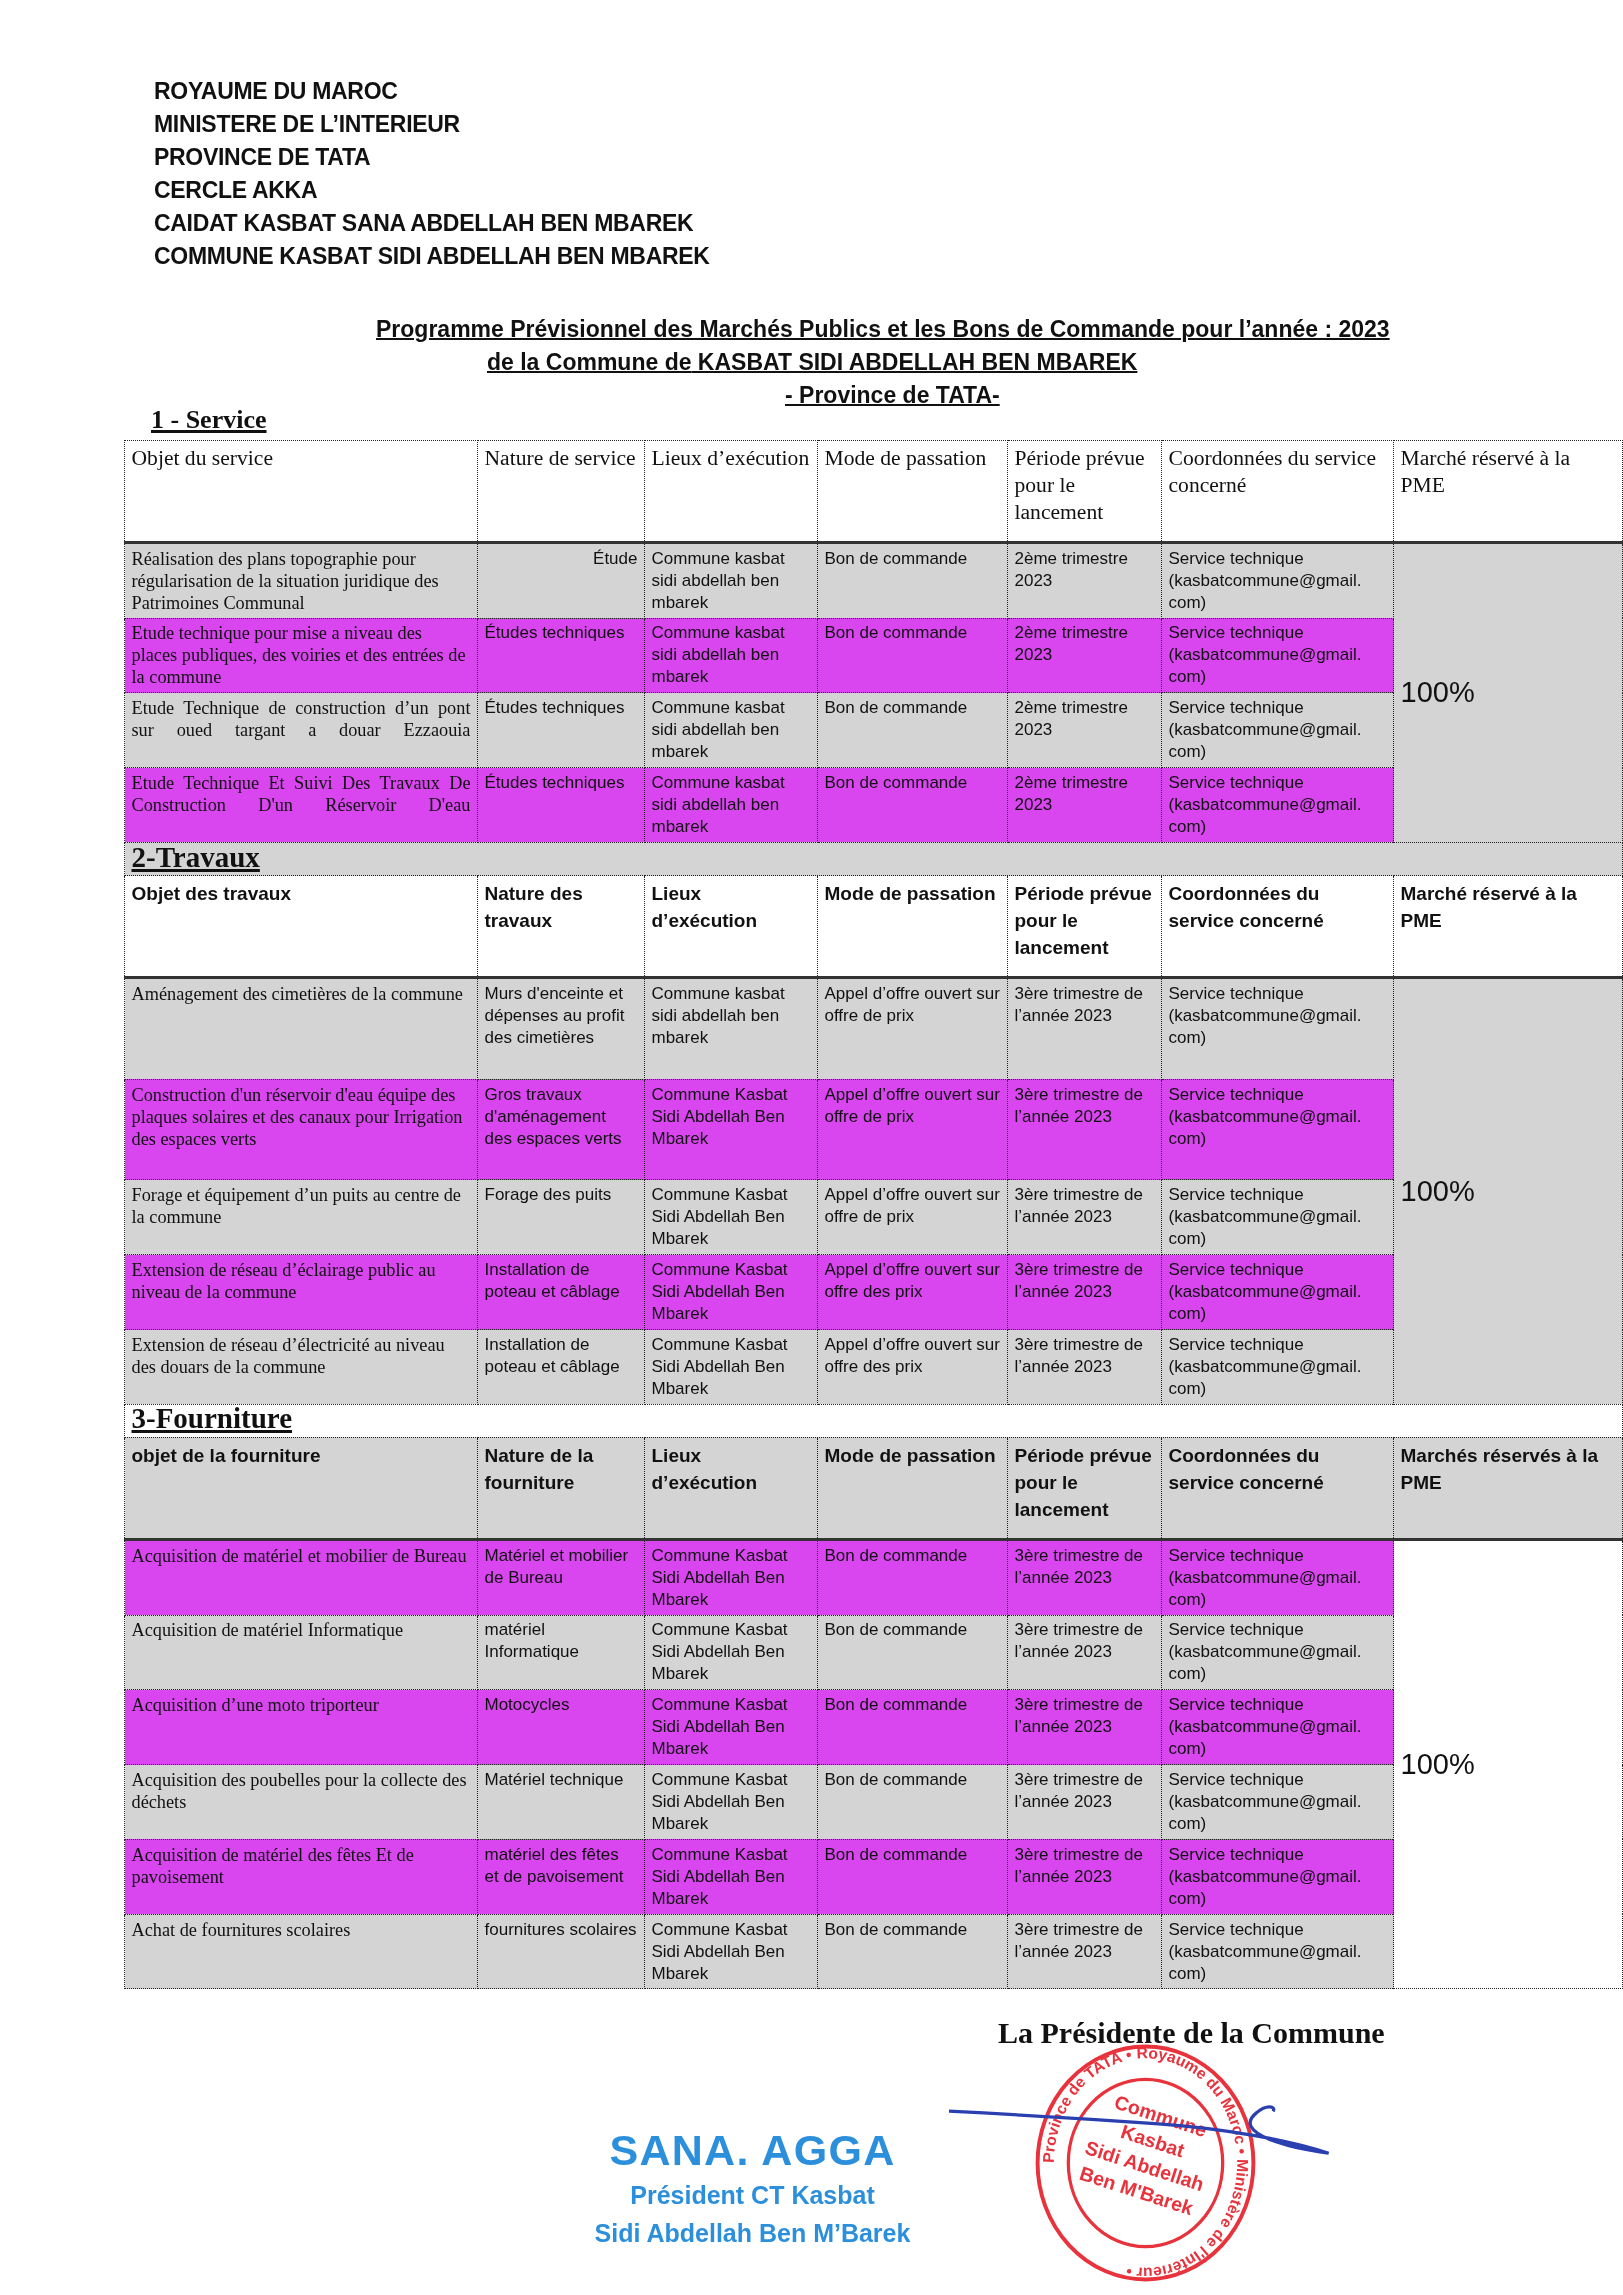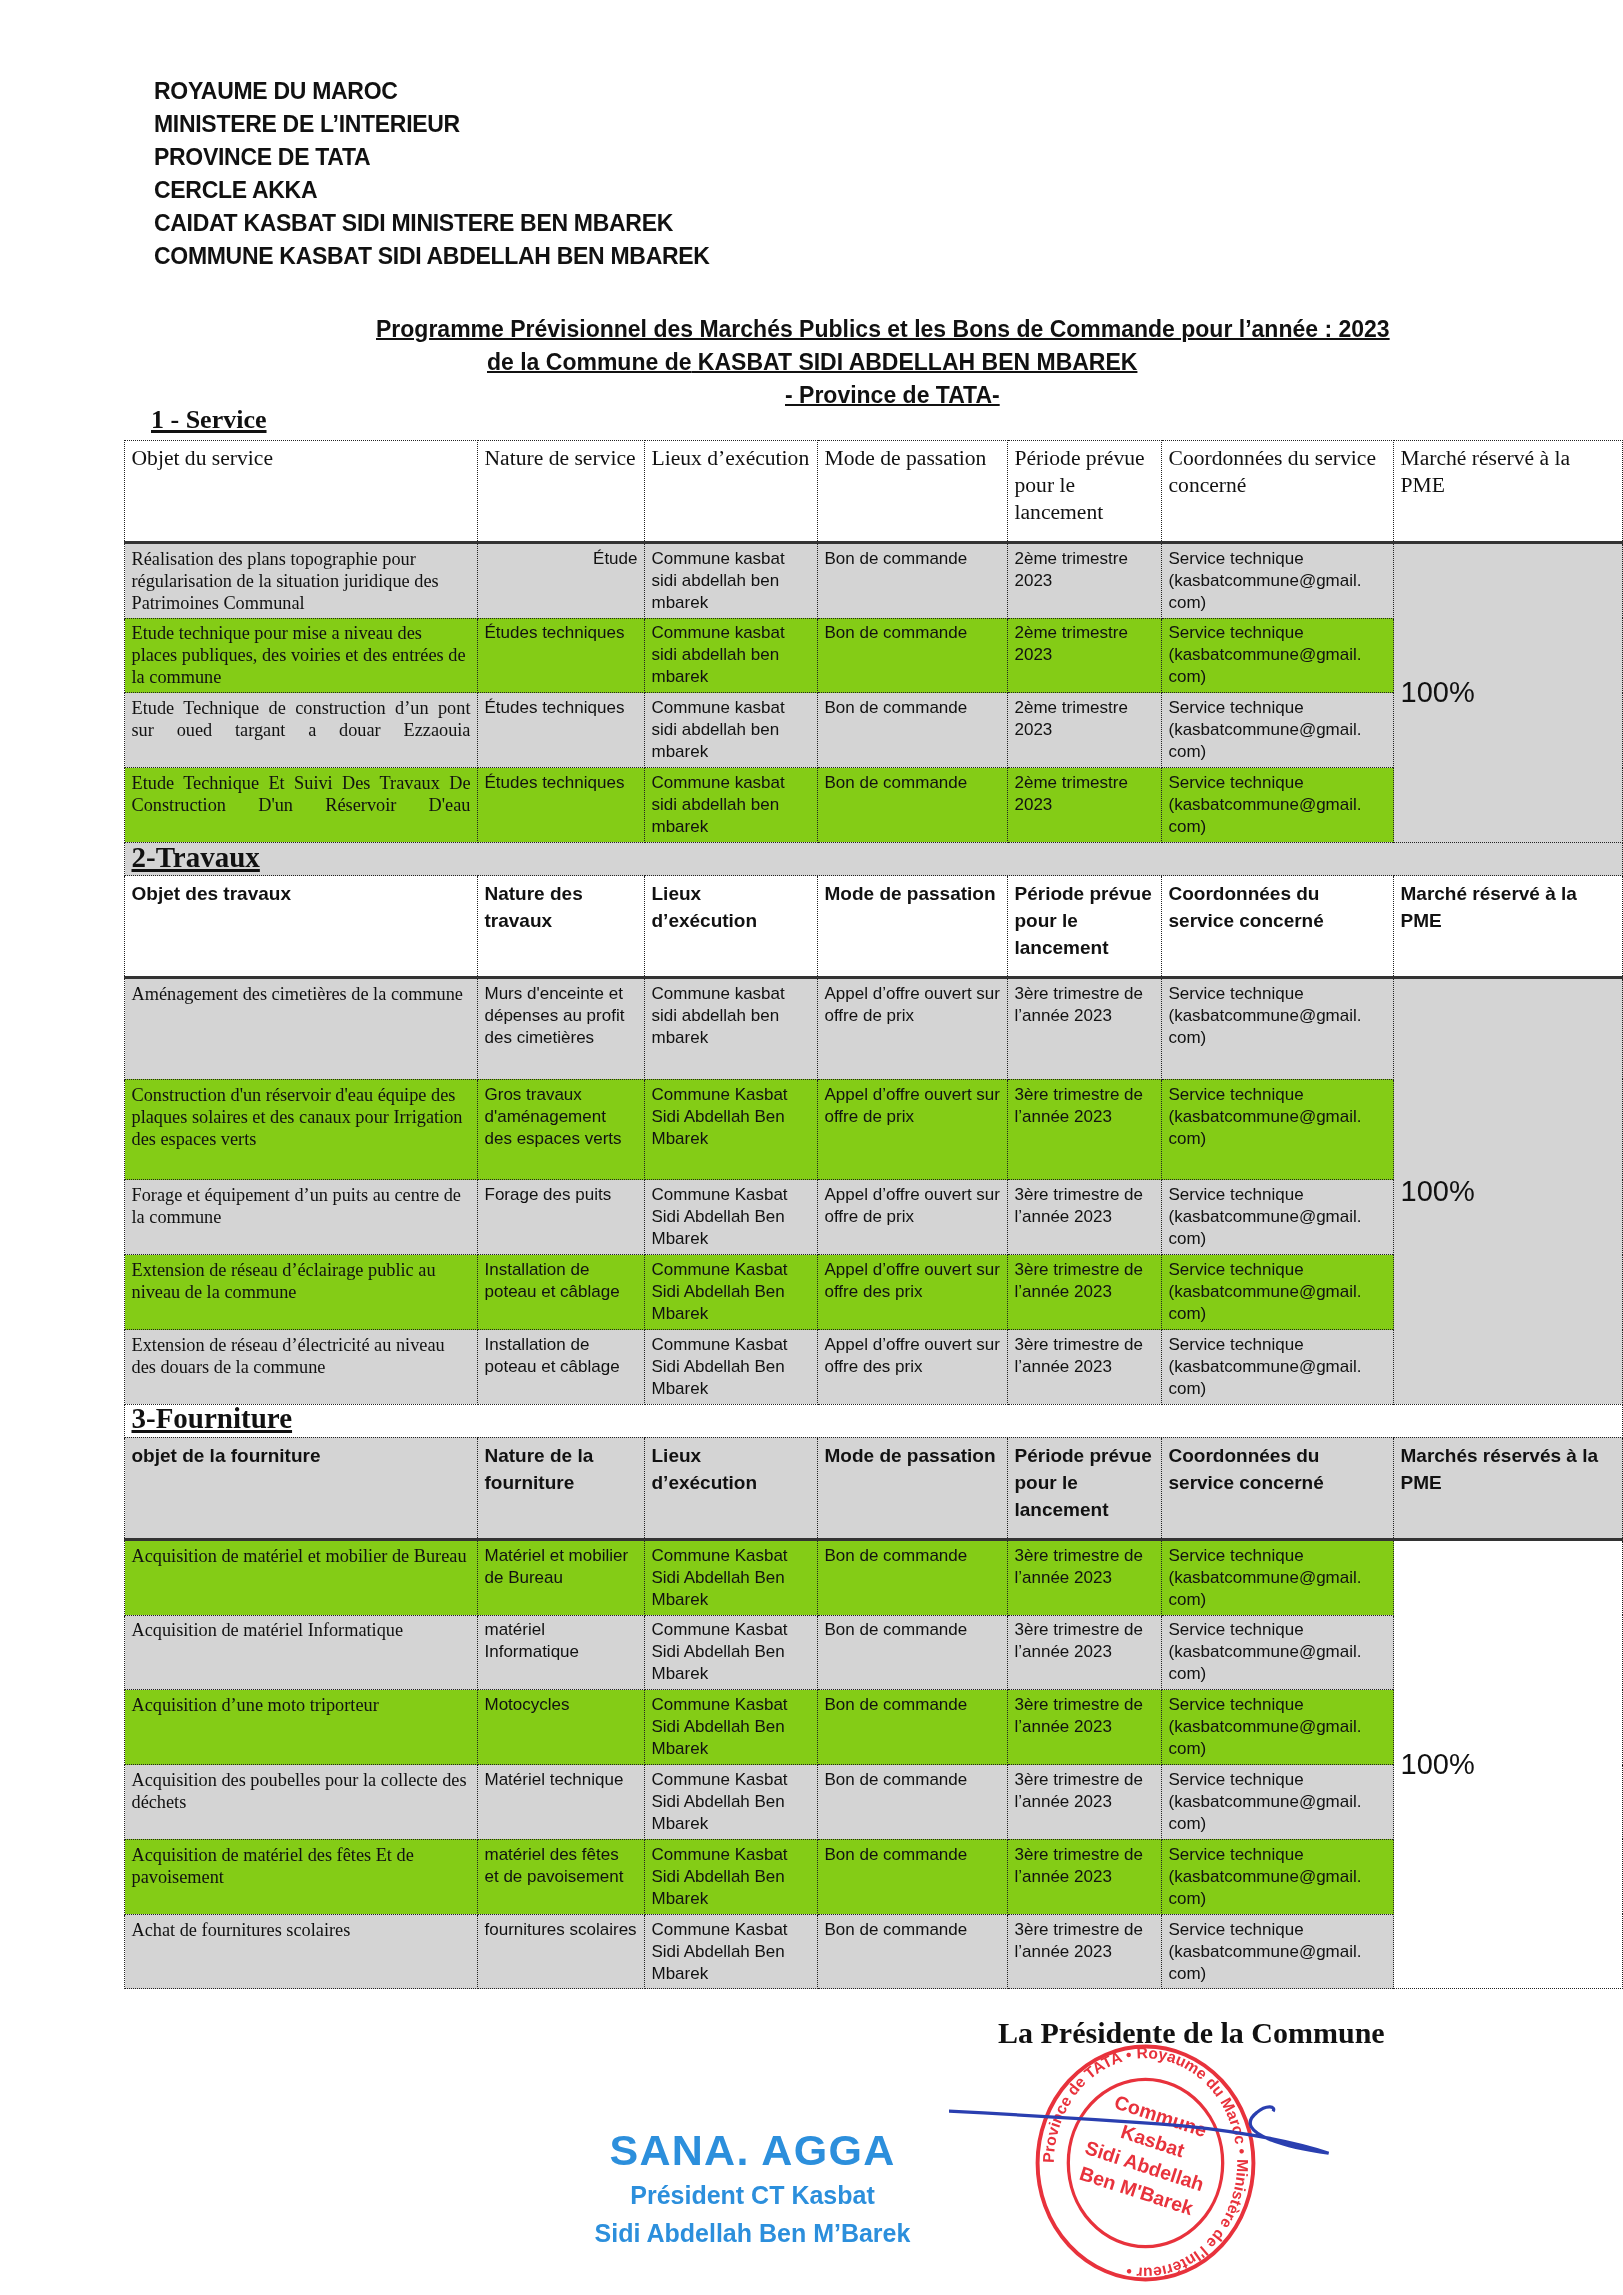--- a/index.html
+++ b/index.html
@@ -14,38 +14,38 @@
   .t3 { margin-left:409px; }
   .section-title { font-weight:bold; font-size:26px; text-decoration:underline; text-decoration-thickness:2.6px; }
   .sec1-title { position:absolute; left:151px; top:405px; font-family:Liberation Serif, serif; }
   table.prog { position:absolute; border-collapse:collapse; table-layout:fixed; }
   table.prog td { border:1.3px dotted #222; vertical-align:top; padding:3.9px 6.5px; font-size:17px; line-height:22px; font-family:"Liberation Sans", sans-serif; }
   table.prog tr.head td { font-family:"Liberation Serif", serif; font-size:21.6px; line-height:27px; font-weight:normal; border-bottom:3.3px solid #333; }
   table.prog tr.head.bold td { font-family:"Liberation Sans", sans-serif; font-weight:bold; font-size:19px; }
   td.obj { font-family:"Liberation Serif", serif !important; font-weight:normal; font-size:18.3px !important; line-height:22px !important; }
   td.just { text-align:justify; text-align-last:justify;margin-left:36px; }
   tr.shade td.c, td.shade { background:#d4d4d4; }
-  tr.white td.c { background:#84cc16; }
+  tr.white td.c { background:#d946ef; }
   td.pme { font-size:29px !important; line-height:33px !important; vertical-align:middle !important; }
   td.sec-row { border:1.3px dotted #222; padding:2.6px 6.5px !important; }
   .stamp-zone { position:absolute; left:949px; top:2042px; width:393px; height:242px; }
   .pres-title { position:absolute; left:998px; top:2016px; font-family:"Liberation Serif", serif; font-weight:bold; font-size:30px; }
   .sig-block { position:absolute; left:569px; top:2124px; width:367px; text-align:center; color:#2c8fdc; font-family:"Liberation Sans", sans-serif; font-weight:bold; }
   .sig-name { font-size:43px; letter-spacing:1.3px; line-height:52px; }
   .sig-sub { font-size:25px; line-height:38px; }
 </style>
 </head>
 <body>
 
 <div class="header-block">
   <div class="header-line">ROYAUME DU MAROC</div>
   <div class="header-line">MINISTERE DE L’INTERIEUR</div>
   <div class="header-line">PROVINCE DE TATA</div>
   <div class="header-line">CERCLE AKKA</div>
-  <div class="header-line">CAIDAT KASBAT SIDI MINISTERE BEN MBAREK</div>
+  <div class="header-line">CAIDAT KASBAT SANA ABDELLAH BEN MBAREK</div>
   <div class="header-line">COMMUNE KASBAT SIDI ABDELLAH BEN MBAREK</div>
 </div>
 
 <div class="title-block">
   <div class="title-line t1">Programme Prévisionnel des Marchés Publics et les Bons de Commande pour l’année : 2023</div>
   <div class="title-line t2"><span>de la Commune de</span><span class="nou" style="text-decoration:none"> KASBAT SIDI ABDELLAH BEN MBAREK</span></div>
   <div class="title-line t3">- Province de TATA-</div>
 </div>
 
 <div class="section-title sec1-title">1 - Service</div>

